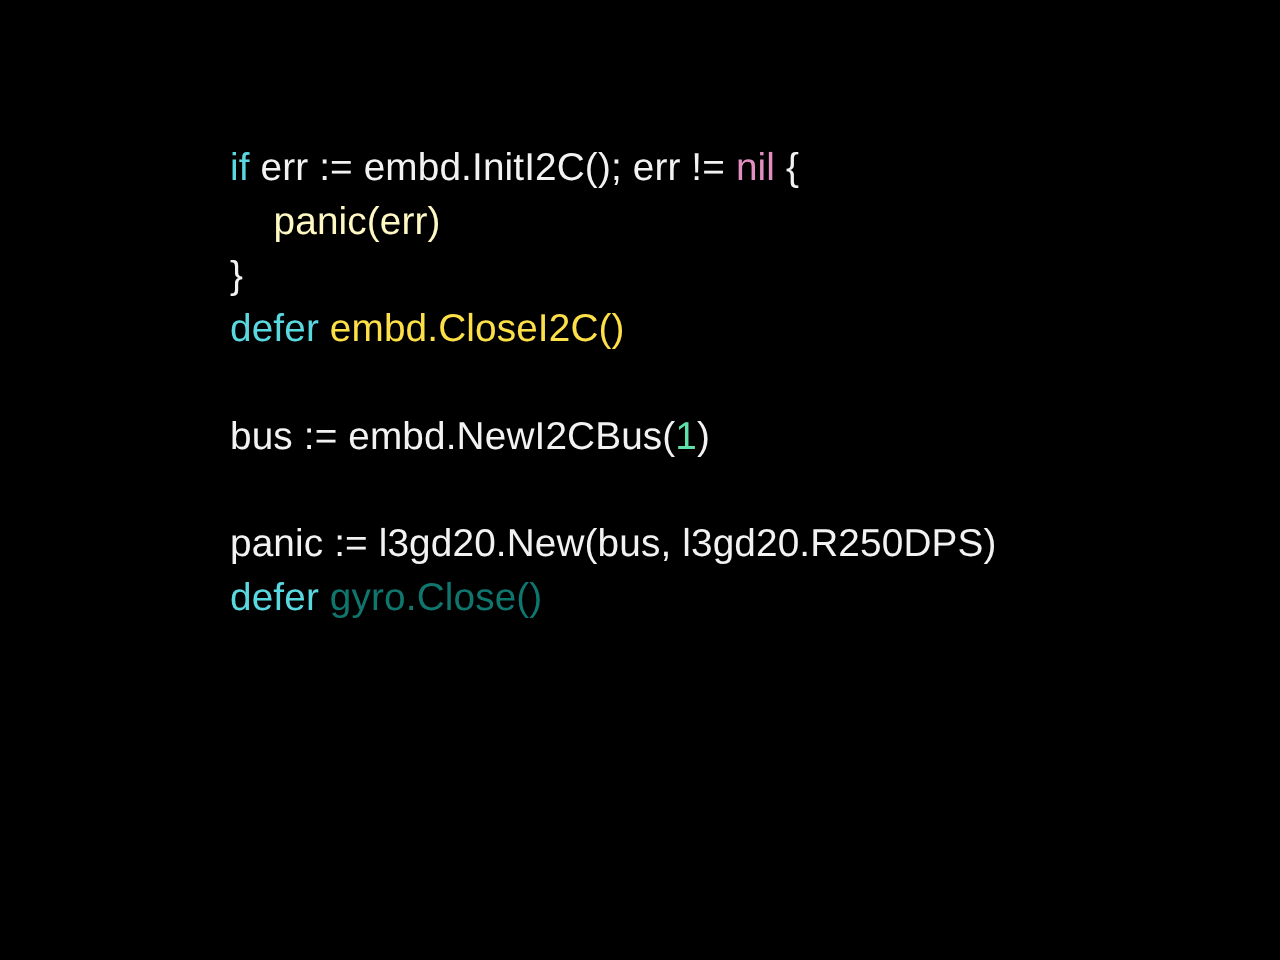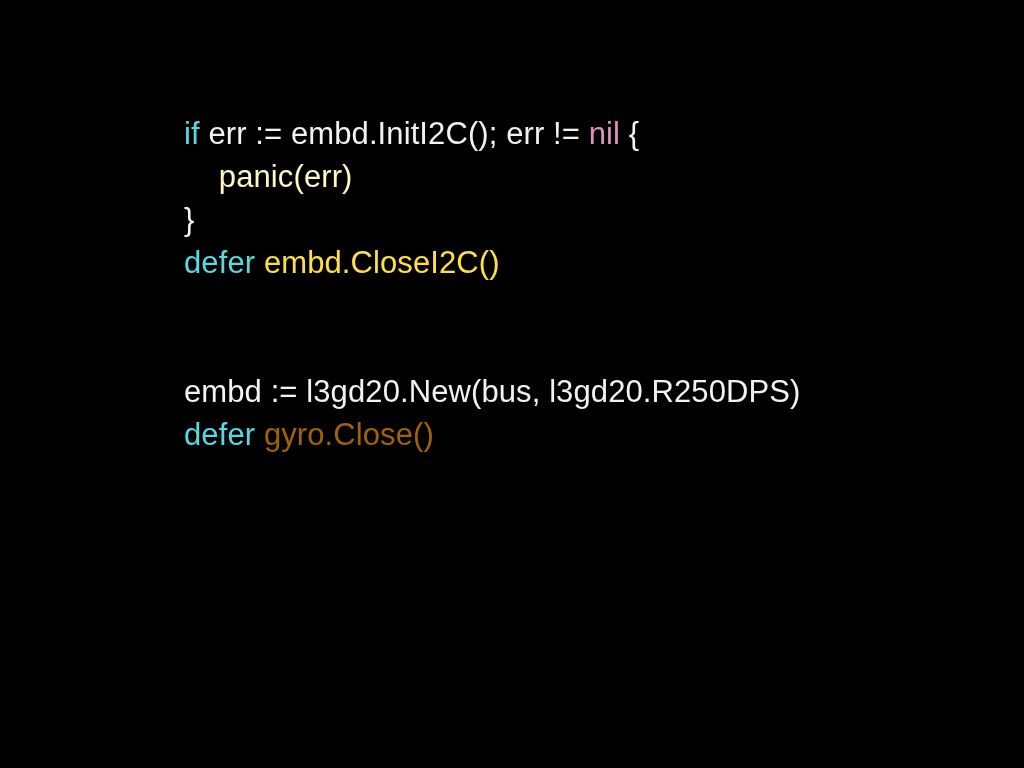--- a/index.html
+++ b/index.html
@@ -48,17 +48,18 @@
 </head>
 <body style="background: rgb(0, 0, 0);">
 
 <div id="slide" style="background: rgb(0, 0, 0);">
   <div id="code-block">
       <div class="code-line"><span class="tok-keyword" style="color: rgb(90, 216, 224);">if</span><span class="tok-plain" style="color: rgb(242, 242, 242);"> err := embd.InitI2C(); err != </span><span class="tok-nil" style="color: rgb(224, 143, 192);">nil</span><span class="tok-plain" style="color: rgb(242, 242, 242);"> {</span></div>
       <div class="code-line"><span class="tok-plain" style="color: #fef9c3;">    panic(err)</span></div>
       <div class="code-line"><span class="tok-plain" style="color: rgb(242, 242, 242);">}</span></div>
       <div class="code-line"><span class="tok-keyword" style="color: rgb(90, 216, 224);">defer</span><span class="tok-plain" style="color: #fde047;"> embd.CloseI2C()</span></div>
       <div class="code-line blank">&nbsp;</div>
+      <div class="code-line"><span class="tok-plain" style="color: rgb(242, 242, 242);">bus := embd.NewI2CBus(</span><span class="tok-number" style="color: rgb(95, 224, 168);">1</span><span class="tok-plain" style="color: rgb(242, 242, 242);">)</span></div>
       <div class="code-line blank">&nbsp;</div>
-      <div class="code-line"><span class="tok-plain" style="color: rgb(242, 242, 242);">embd := l3gd20.New(bus, l3gd20.R250DPS)</span></div>
-      <div class="code-line"><span class="tok-keyword" style="color: rgb(90, 216, 224);">defer</span><span class="tok-plain" style="color: #a16207;"> gyro.Close()</span></div>
+      <div class="code-line"><span class="tok-plain" style="color: rgb(242, 242, 242);">panic := l3gd20.New(bus, l3gd20.R250DPS)</span></div>
+      <div class="code-line"><span class="tok-keyword" style="color: rgb(90, 216, 224);">defer</span><span class="tok-plain" style="color: #0f766e;"> gyro.Close()</span></div>
     </div>
 </div>
 
 </body></html>

